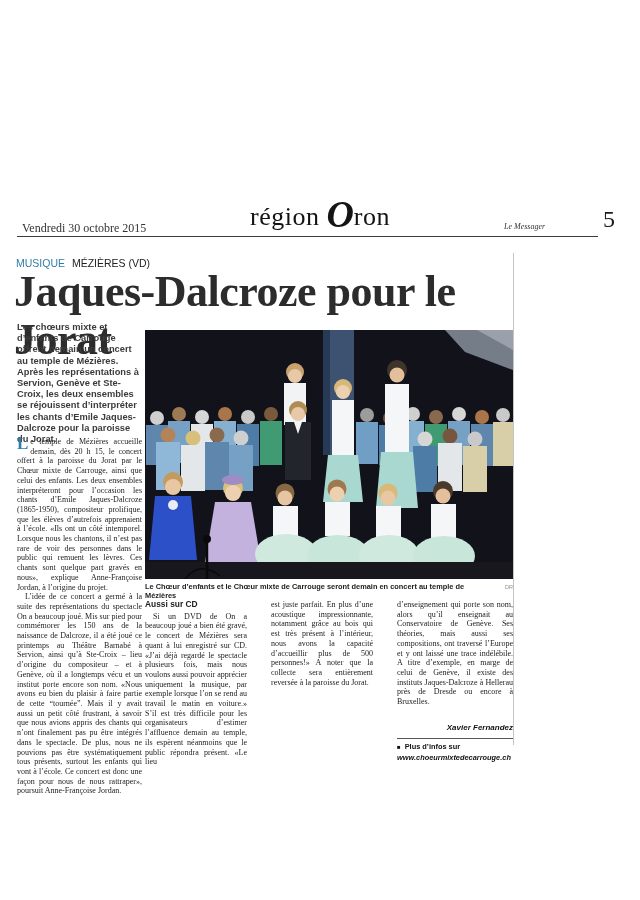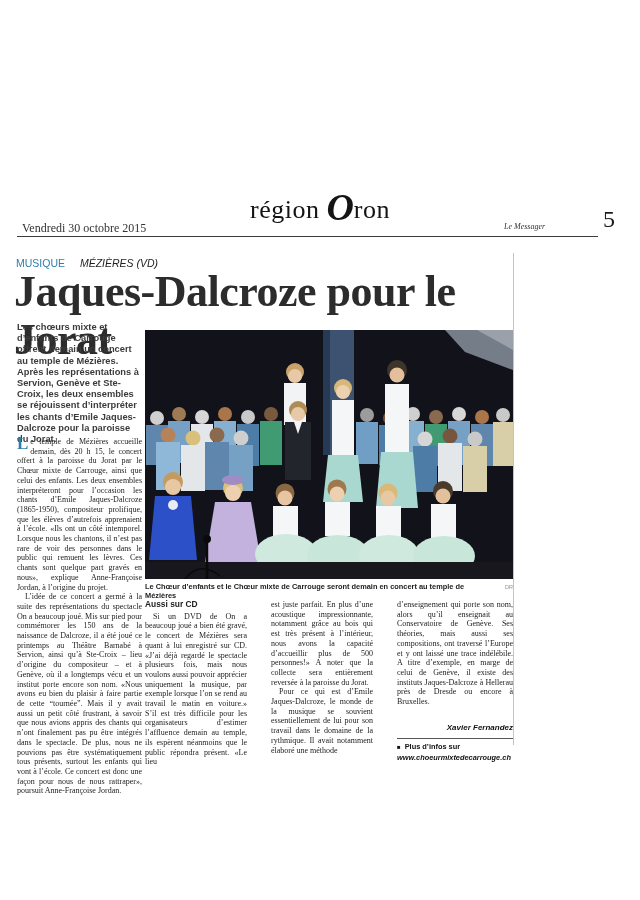--- a/index.html
+++ b/index.html
@@ -3,31 +3,31 @@
 <meta charset="utf-8">
 <style>
   * { margin:0; padding:0; box-sizing:border-box; }
   html,body { width:640px; height:900px; background:#ffffff; }
   body { position:relative; font-family:"Liberation Serif", serif; color:#1e1e1e;
          -webkit-font-smoothing:antialiased; }
   .abs { position:absolute; }
 
   
   .date { left:22px; top:221px; font-size:12px; color:#333; }
-  .section-title { left:0; right:0; top:195px; text-align:center; color:#141414; }
+  .section-title { left:0; right:0; top:202px; text-align:center; color:#141414; }
   .section-title .pre, .section-title .rest { font-size:26px; letter-spacing:0.5px; }
   .section-title .bigO { font-size:38px; font-style:italic; font-weight:bold; line-height:0; vertical-align:-2px; }
   .paper-name { left:504px; top:222px; font-size:8px; font-style:italic; color:#333; }
   .header-rule { left:17px; top:236px; width:581px; border-top:1.2px solid #3c3c3c; }
   .page-number { left:603px; top:206px; font-size:24px; color:#1a1a1a; }
 
   
   .kicker { left:16px; top:257px; font-family:"Liberation Sans", sans-serif; font-size:10.5px; }
   .kicker .cat { font-weight:normal;margin-top:35px; }
-  .kicker .loc { color:#222; margin-left:12px;font-style:italic; }
+  .kicker .loc { color:#222; margin-left:4px; }
   .headline { left:14px; top:268px; width:500px; font-size:44px; font-weight:bold;
               letter-spacing:-0.5px; color:#2c2c2c; line-height:1.1; }
 
   .v-rule { left:513px; top:253px; height:492px; border-left:1px solid #c4c4c4; }
 
   
   .lead { left:17px; top:322px; width:125px; font-family:"Liberation Sans", sans-serif;
           font-weight:bold; font-size:9.3px; line-height:11.2px; color:#3b3b3b; }
   .body-col1 { left:17px; top:437px; width:125px; }
   .bodytext { font-size:8px; line-height:9.7px; text-align:justify; color:#222; }
@@ -196,21 +196,20 @@
   <span class="credit">DR</span>
 </div>
 
 <div class="abs cols">
   <div class="col bodytext">
     <div class="subhead">Aussi sur CD</div>
     <p class="indent">Si un DVD de On a beaucoup joué a bien été gravé, le concert de Mézières sera quant à lui enregistré sur CD. «J’ai déjà regardé le spectacle plusieurs fois, mais nous voulons aussi pouvoir apprécier uniquement la musique, par exemple lorsque l’on se rend au travail le matin en voiture.» S’il est très difficile pour les organisateurs d’estimer l’affluence demain au temple, ils espèrent néanmoins que le public répondra présent. «Le lieu</p>
   </div>
   <div class="col bodytext">
     <p>est juste parfait. En plus d’une acoustique impressionnante, notamment grâce au bois qui est très présent à l’intérieur, nous avons la capacité d’accueillir plus de 500 personnes!» A noter que la collecte sera entièrement reversée à la paroisse du Jorat.</p>
-    <p class="indent">Pour ce qui est d’Emile Jaques-Dalcroze, le monde de la musique se souvient essentiellement de lui pour son travail dans le domaine de la rythmique. Il avait notamment élaboré une méthode</p>
   </div>
   <div class="col bodytext">
     <p>d’enseignement qui porte son nom, alors qu’il enseignait au Conservatoire de Genève. Ses théories, mais aussi ses compositions, ont traversé l’Europe et y ont laissé une trace indélébile. A titre d’exemple, en marge de celui de Genève, il existe des instituts Jaques-Dalcroze à Hellerau près de Dresde ou encore à Bruxelles.</p>
     <div class="byline">Xavier Fernandez</div>
     <div class="info-rule"></div>
     <div class="infobox">
       <span class="sq">■</span><span> Plus d’infos sur</span>
       <span class="url">www.choeurmixtedecarrouge.ch</span>
     </div>
   </div>

